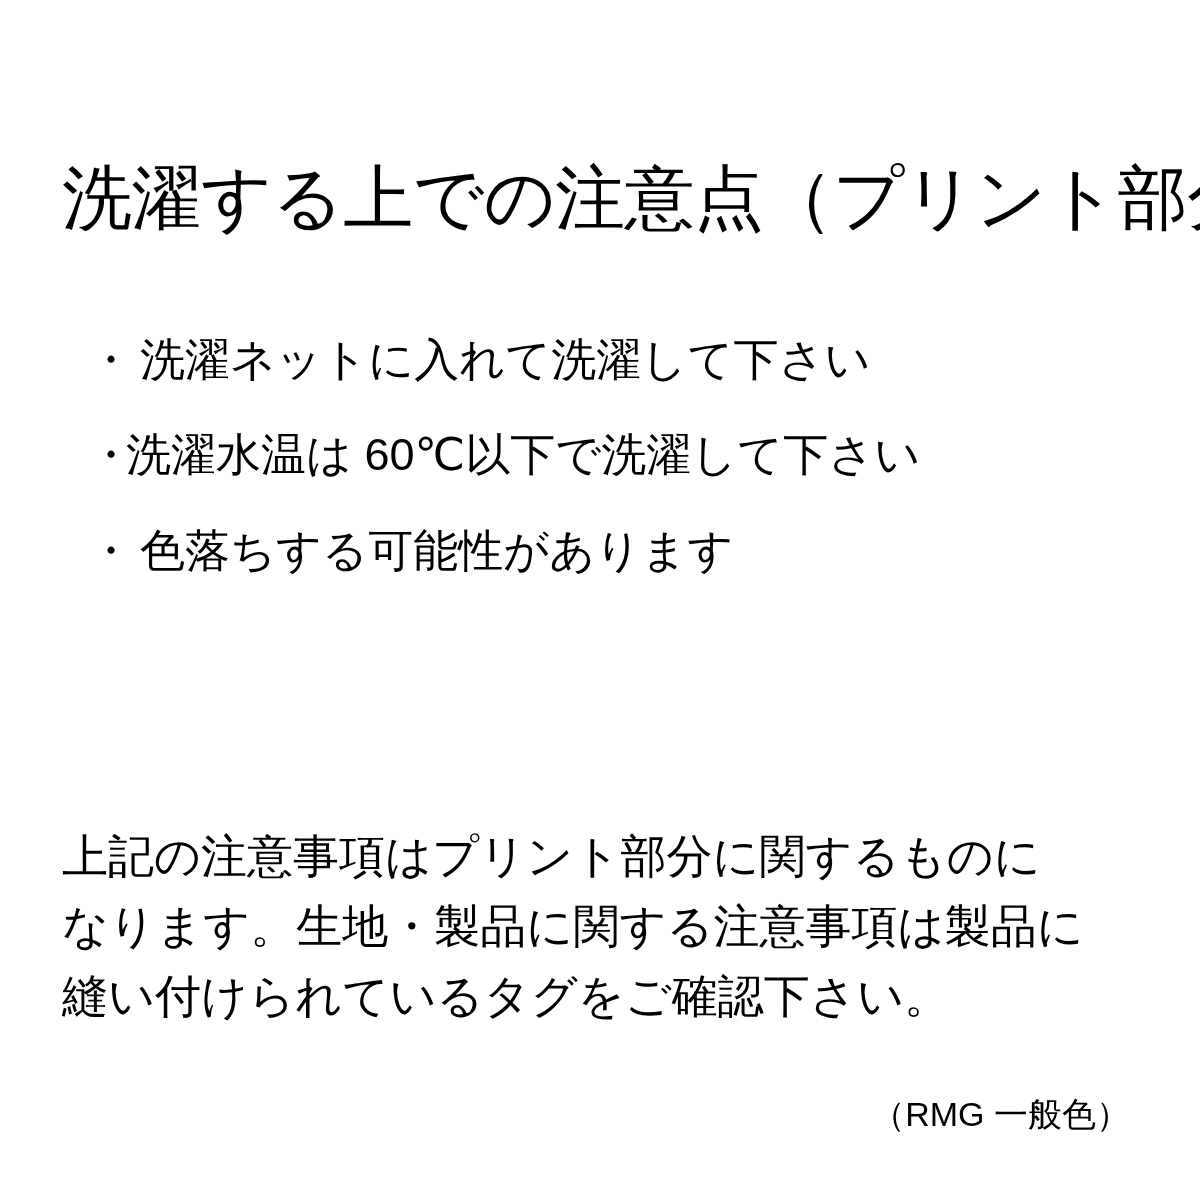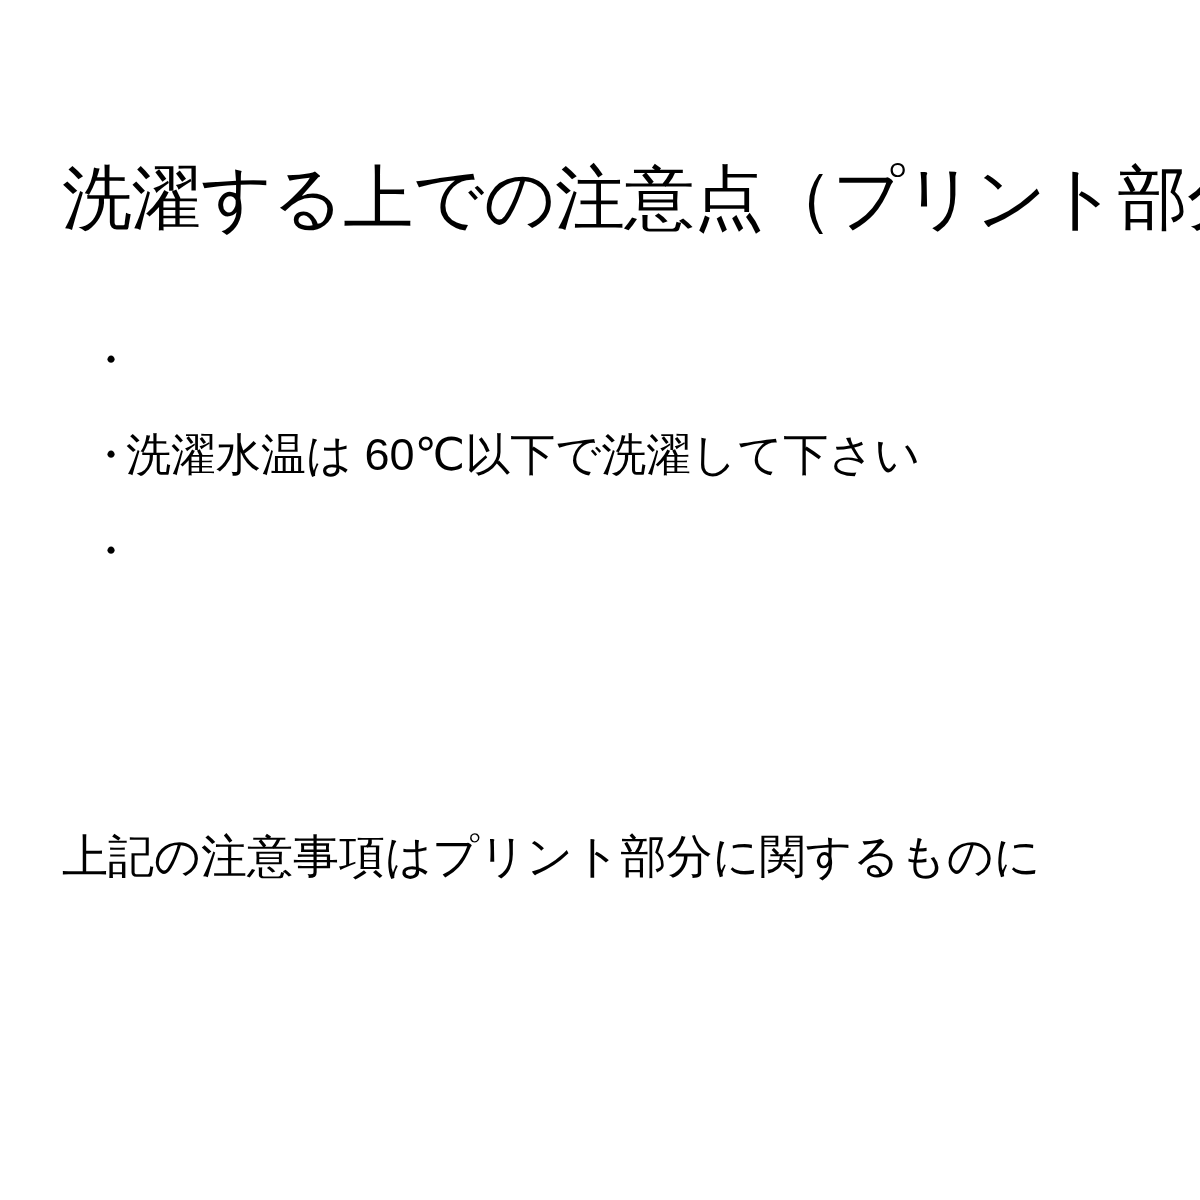--- a/index.html
+++ b/index.html
@@ -84,36 +84,41 @@
 
 <div class="page">
 
   <h1 class="title">洗濯する上での注意点（プリント部分に関して）</h1>
 
   <div class="notes">
 
     <div class="note-item">
       <span class="note-bullet">・</span>
       <span class="note-text">
+        <span class="l2">洗濯ネットに入れて洗濯して下さい</span>
       </span>
     </div>
 
     <div class="note-item">
       <span class="note-bullet">・</span>
       <span class="note-text">
         <span class="l1">洗濯水温は 60℃以下で洗濯して下さい</span>
       </span>
     </div>
 
     <div class="note-item">
       <span class="note-bullet">・</span>
       <span class="note-text">
+        <span class="l2">色落ちする可能性があります</span>
       </span>
     </div>
 
   </div>
 
   <div class="closing">
     <span>上記の注意事項はプリント部分に関するものに</span>
+    <span>なります。生地・製品に関する注意事項は製品に</span>
+    <span>縫い付けられているタグをご確認下さい。</span>
   </div>
 
+  <div class="footnote">（RMG 一般色）</div>
 
 </div>
 
 </body></html>

